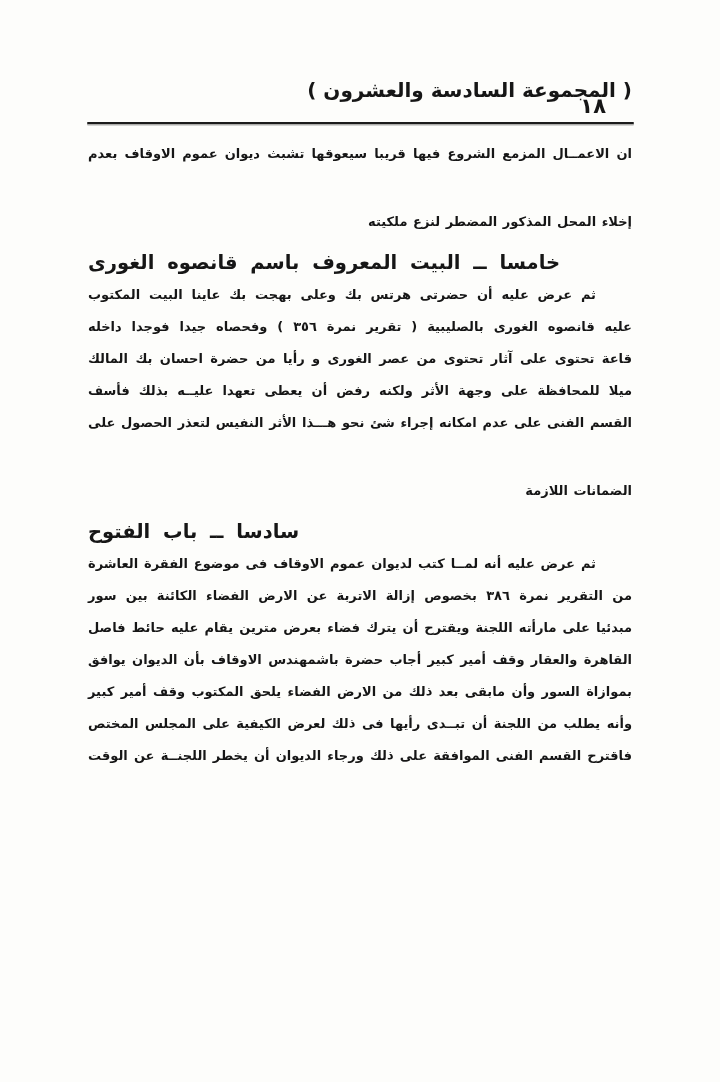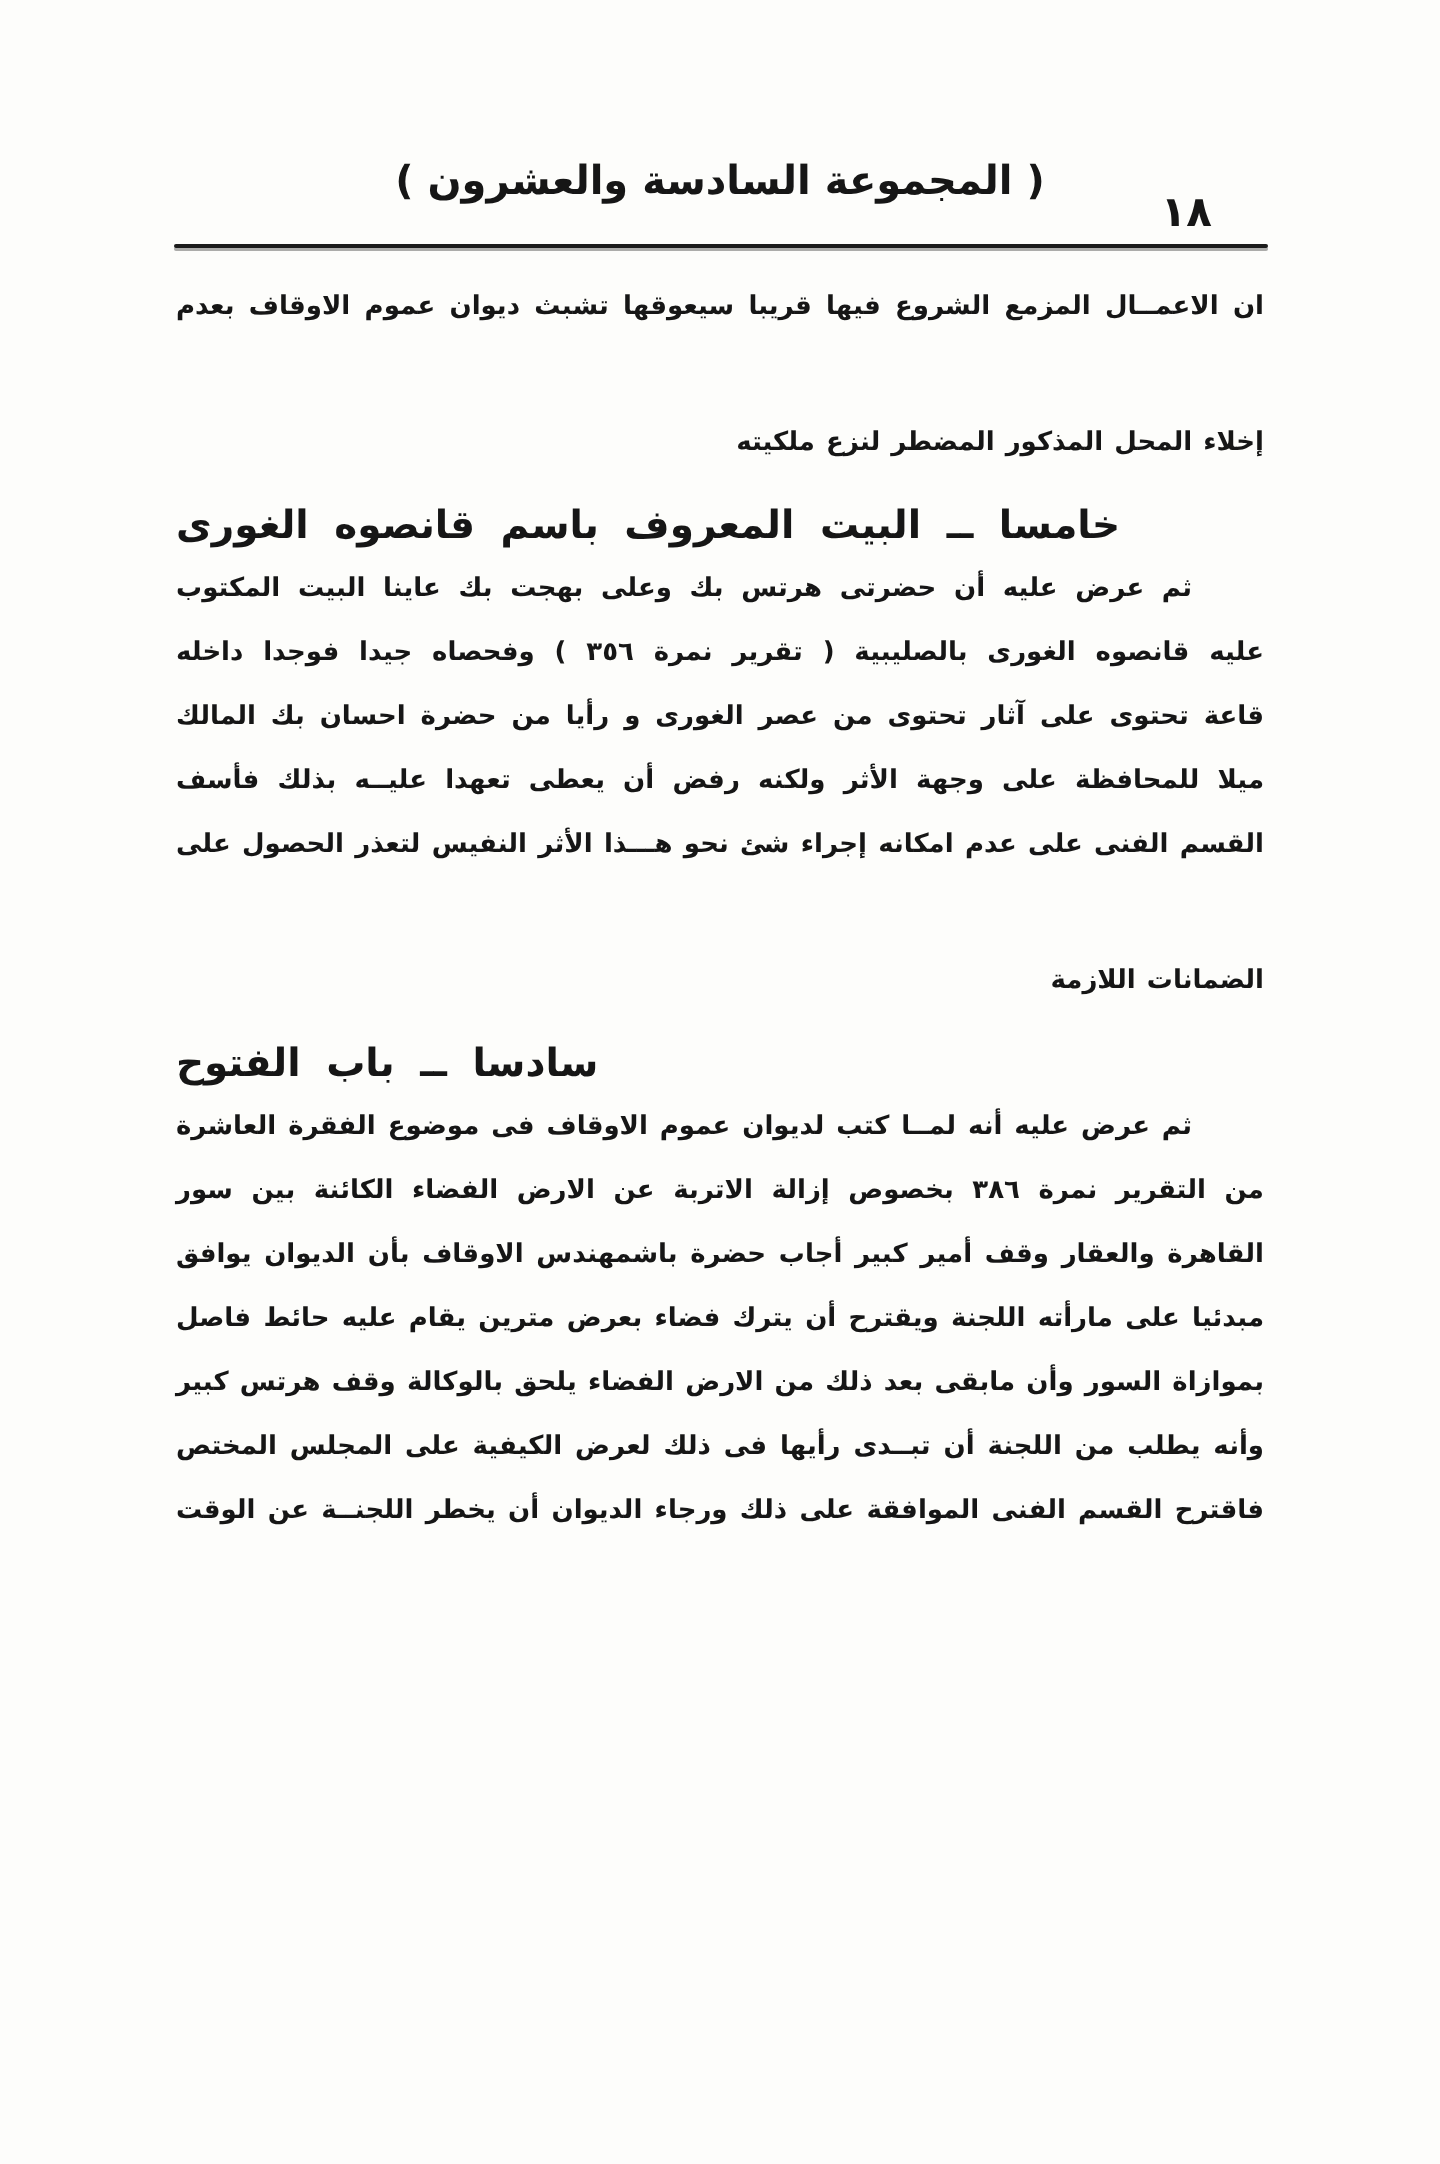--- a/index.html
+++ b/index.html
@@ -22,21 +22,20 @@
     top: 78px;
     left: 88px;
     right: 88px;
     height: 34px;
   }
   .journal-title {
     position: absolute;
     left: 0;
     right: 0;
     top: 0;
-    text-align: center;
     direction: rtl;
     font-size: 20px;
     font-weight: bold;
     letter-spacing: 0.5px;
   }
   .page-number {
     position: absolute;
     right: 26px;
     top: 16px;
     font-size: 21px;
@@ -105,21 +104,21 @@
     <div class="line indent">ثم عرض عليه أن حضرتى هرتس بك وعلى بهجت بك عاينا البيت المكتوب</div>
     <div class="line">عليه قانصوه الغورى بالصليبية ( تقرير نمرة ٣٥٦ ) وفحصاه جيدا فوجدا داخله</div>
     <div class="line">قاعة تحتوى على آثار تحتوى من عصر الغورى و رأيا من حضرة احسان بك المالك</div>
     <div class="line">ميلا للمحافظة على وجهة الأثر ولكنه رفض أن يعطى تعهدا عليــه بذلك فأسف</div>
     <div class="line">القسم الفنى على عدم امكانه إجراء شئ نحو هـــذا الأثر النفيس لتعذر الحصول على</div>
     <div class="line short">الضمانات اللازمة</div>
 
     <div class="heading">سادسا ــ باب الفتوح</div>
     <div class="line indent">ثم عرض عليه أنه لمــا كتب لديوان عموم الاوقاف فى موضوع الفقرة العاشرة</div>
     <div class="line">من التقرير نمرة ٣٨٦ بخصوص إزالة الاتربة عن الارض الفضاء الكائنة بين سور</div>
+    <div class="line">مبدئيا على مارأته اللجنة ويقترح أن يترك فضاء بعرض مترين يقام عليه حائط فاصل</div>
     <div class="line">القاهرة والعقار وقف أمير كبير أجاب حضرة باشمهندس الاوقاف بأن الديوان يوافق</div>
-    <div class="line">مبدئيا على مارأته اللجنة ويقترح أن يترك فضاء بعرض مترين يقام عليه حائط فاصل</div>
-    <div class="line">بموازاة السور وأن مابقى بعد ذلك من الارض الفضاء يلحق بالوكالة وقف هرتس كبير</div>
+    <div class="line">بموازاة السور وأن مابقى بعد ذلك من الارض الفضاء يلحق المكتوب وقف أمير كبير</div>
     <div class="line">وأنه يطلب من اللجنة أن تبــدى رأيها فى ذلك لعرض الكيفية على المجلس المختص</div>
     <div class="line">فاقترح القسم الفنى الموافقة على ذلك ورجاء الديوان أن يخطر اللجنــة عن الوقت</div>
 
   </div>
 
 </div>
 
 </body></html>

